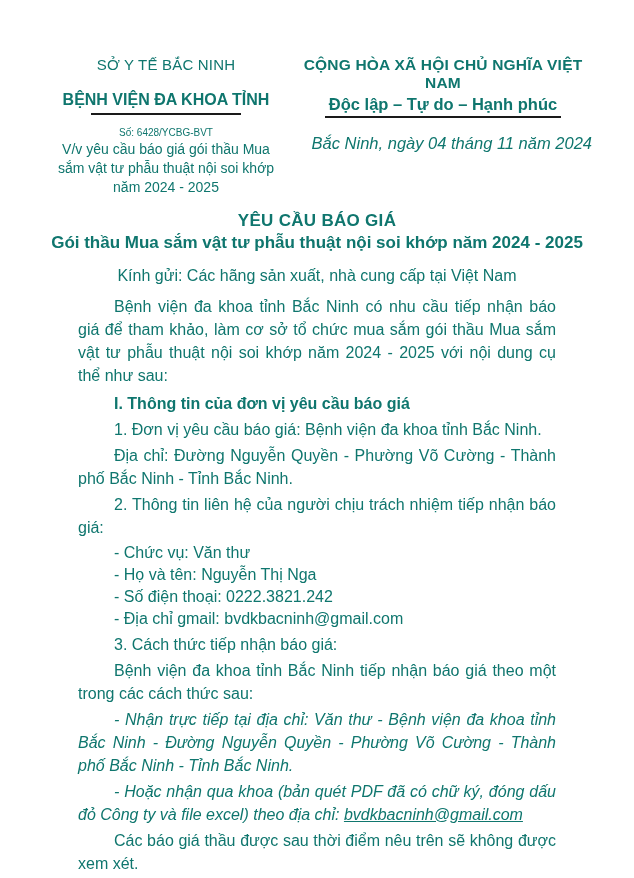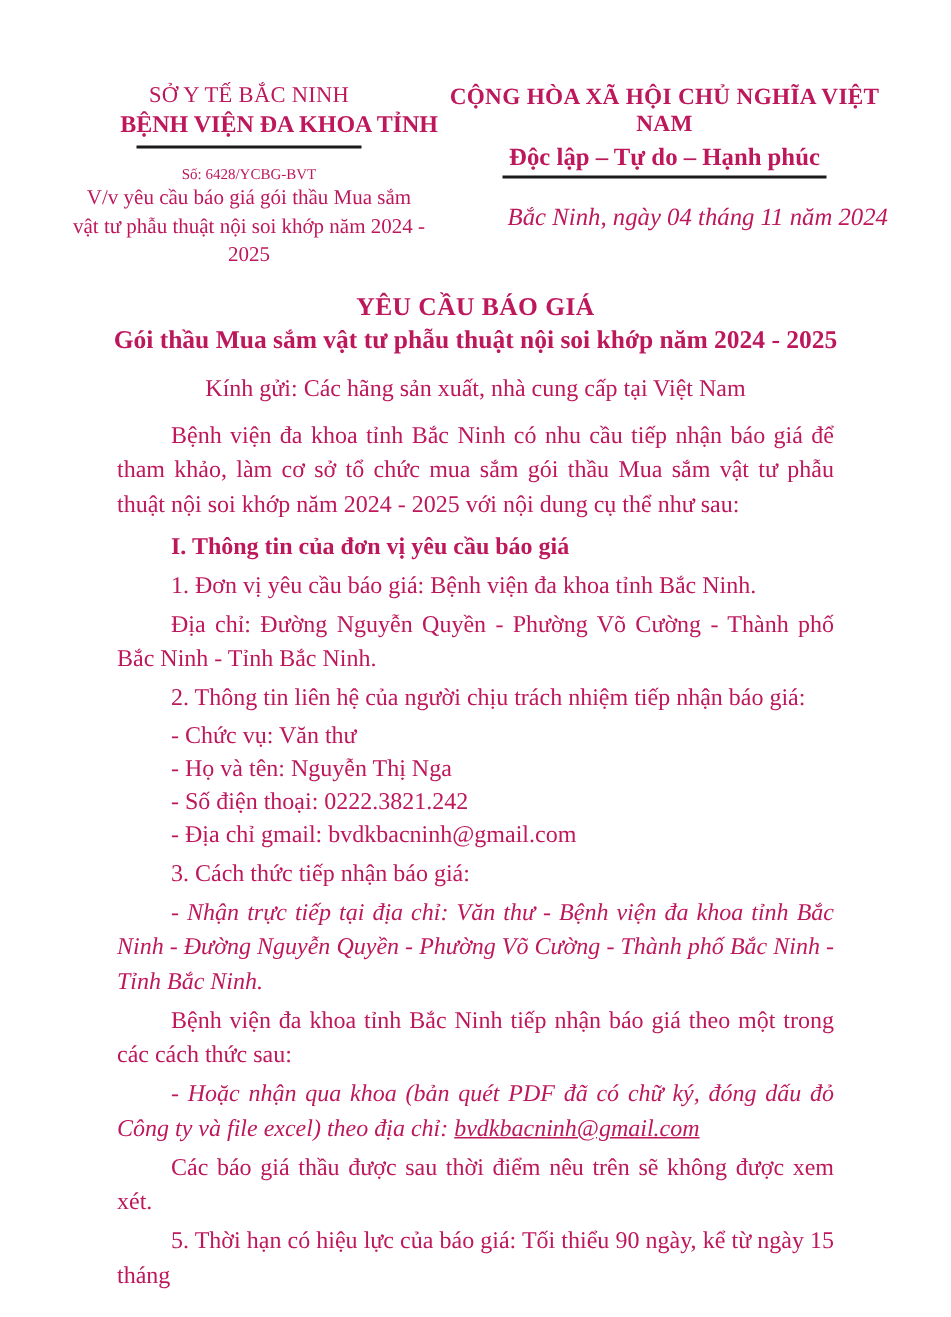--- a/index.html
+++ b/index.html
@@ -4,30 +4,30 @@
 <style>
   html,body { margin:0; padding:0; background:#ffffff; }
   .page {
     position: relative;
     width: 634px;
     height: 878px;
     margin: 0 auto;
     background: #ffffff;
     box-sizing: border-box;
     padding: 56px 40px 0 40px;
-    font-family: Liberation Serif, serif;
-    color: #be185d;
+    font-family: Liberation Sans, sans-serif;
+    color: #0f766e;
     overflow: hidden;
   }
   
   .hdr { display: flex; align-items: flex-start; }
   .hdr-left { width: 252px; text-align: center; flex: 0 0 auto; }
   .hdr-right { flex: 1 1 auto; text-align: center; }
   .org-parent { font-size: 15px; letter-spacing: .2px; }
-  .org-name { font-size: 16px; font-weight: bold; margin-top: 2px; text-align: right; }
+  .org-name { font-size: 16px; font-weight: bold; margin-top: 18px; }
   .rule-left { width: 150px; height: 2px; background:#1a1a1a; margin: 4px auto 12px auto; }
   .doc-number { font-size: 10px; margin-top: 8px; }
   .doc-subject { font-size: 14px; line-height: 1.35; margin: 2px auto 0 auto; width: 236px; }
   .national-title { font-size: 15.5px; font-weight: bold; letter-spacing:.2px; }
   .motto { display: inline-block; font-size: 16.5px; font-weight: bold; border-bottom: 2px solid #1a1a1a; padding: 1px 4px 2px 4px; margin-top: 2px; }
   .place-date { font-style: italic; font-size: 16.5px; margin-top: 16px; text-align: right; padding-right: 2px; }
   
   .title-block { text-align: center; margin-top: 14px; }
   .title-line1 { font-size: 17px; font-weight: bold; letter-spacing:.3px; }
   .title-line2 { font-size: 17px; font-weight: bold; margin-top: 2px; }
@@ -71,20 +71,20 @@
     <p class="para">Bệnh viện đa khoa tỉnh Bắc Ninh có nhu cầu tiếp nhận báo giá để tham khảo, làm cơ sở tổ chức mua sắm gói thầu Mua sắm vật tư phẫu thuật nội soi khớp năm 2024 - 2025 với nội dung cụ thể như sau:</p>
     <p class="heading">I. Thông tin của đơn vị yêu cầu báo giá</p>
     <p class="para">1. Đơn vị yêu cầu báo giá: Bệnh viện đa khoa tỉnh Bắc Ninh.</p>
     <p class="para">Địa chỉ: Đường Nguyễn Quyền - Phường Võ Cường - Thành phố Bắc Ninh - Tỉnh Bắc Ninh.</p>
     <p class="para">2. Thông tin liên hệ của người chịu trách nhiệm tiếp nhận báo giá:</p>
     <p class="contact-line">- Chức vụ: Văn thư</p>
     <p class="contact-line">- Họ và tên: Nguyễn Thị Nga</p>
     <p class="contact-line">- Số điện thoại: 0222.3821.242</p>
     <p class="contact-line">- Địa chỉ gmail: bvdkbacninh@gmail.com</p>
     <p class="para">3. Cách thức tiếp nhận báo giá:</p>
+    <p class="para">Bệnh viện đa khoa tỉnh Bắc Ninh tiếp nhận báo giá theo một trong các cách thức sau:</p>
     <p class="para ital">- Nhận trực tiếp tại địa chỉ: Văn thư - Bệnh viện đa khoa tỉnh Bắc Ninh - Đường Nguyễn Quyền - Phường Võ Cường - Thành phố Bắc Ninh - Tỉnh Bắc Ninh.</p>
-    <p class="para">Bệnh viện đa khoa tỉnh Bắc Ninh tiếp nhận báo giá theo một trong các cách thức sau:</p>
     <p class="para ital"><span>- Hoặc nhận qua khoa (bản quét PDF đã có chữ ký, đóng dấu đỏ Công ty và file excel) theo địa chỉ: </span><span class="email-link">bvdkbacninh@gmail.com</span></p>
     <p class="para">Các báo giá thầu được sau thời điểm nêu trên sẽ không được xem xét.</p>
     <p class="para">5. Thời hạn có hiệu lực của báo giá: Tối thiểu 90 ngày, kể từ ngày 15 tháng</p>
   </div>
 
 </div>
 
 </body></html>

